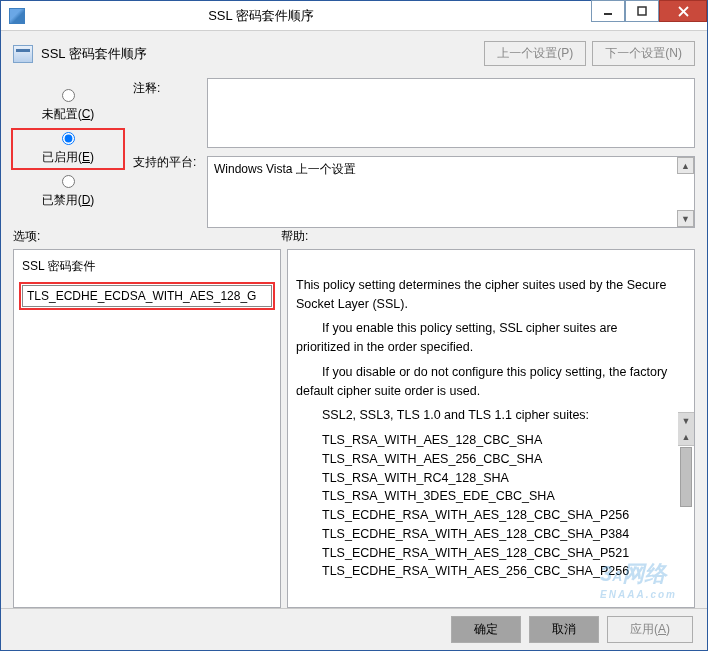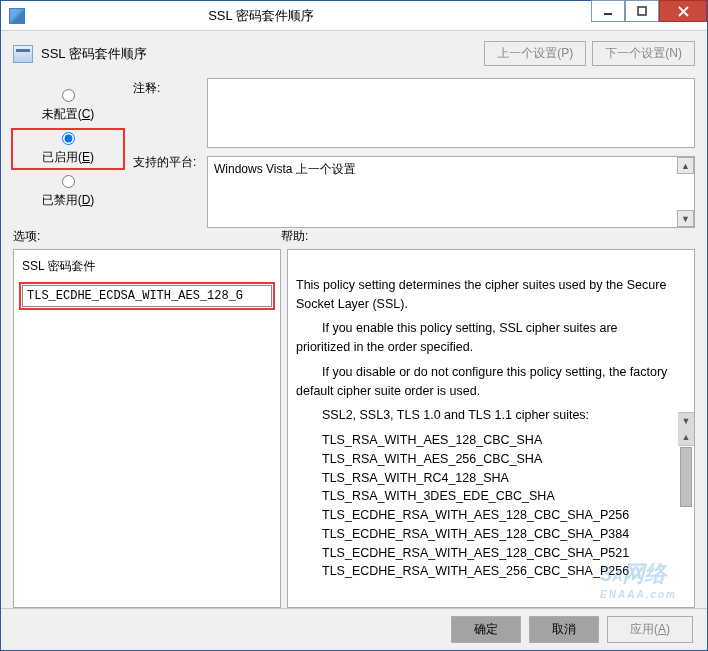--- a/index.html
+++ b/index.html
@@ -149,21 +149,21 @@
     position:relative;
   }
   .panel.left{ width:268px; }
   .panel.right{ flex:1; display:flex;align-items:center; }
   .panel-title{ font-size:12px; margin-bottom:10px; }
   .cipher-input{
     width:100%;
     border:1px solid #888;
     padding:3px 4px;
     font-size:12px;
-    font-family:Liberation Mono, monospace;
+    font-family:Liberation Sans, sans-serif;
     outline:2px solid #e33; outline-offset:1px;
   }
   .help-content{
     flex:1;
     overflow:hidden;
     font-size:12.5px;
     line-height:1.5;
     padding-right:4px;
   }
   .help-content p{ margin:0 0 6px 0; }

